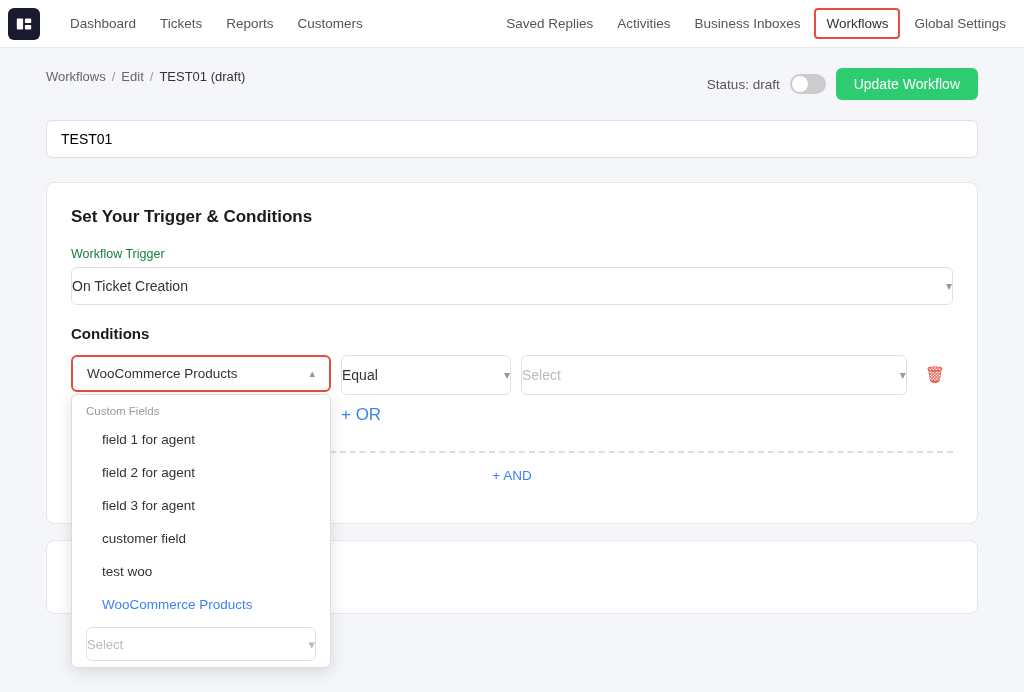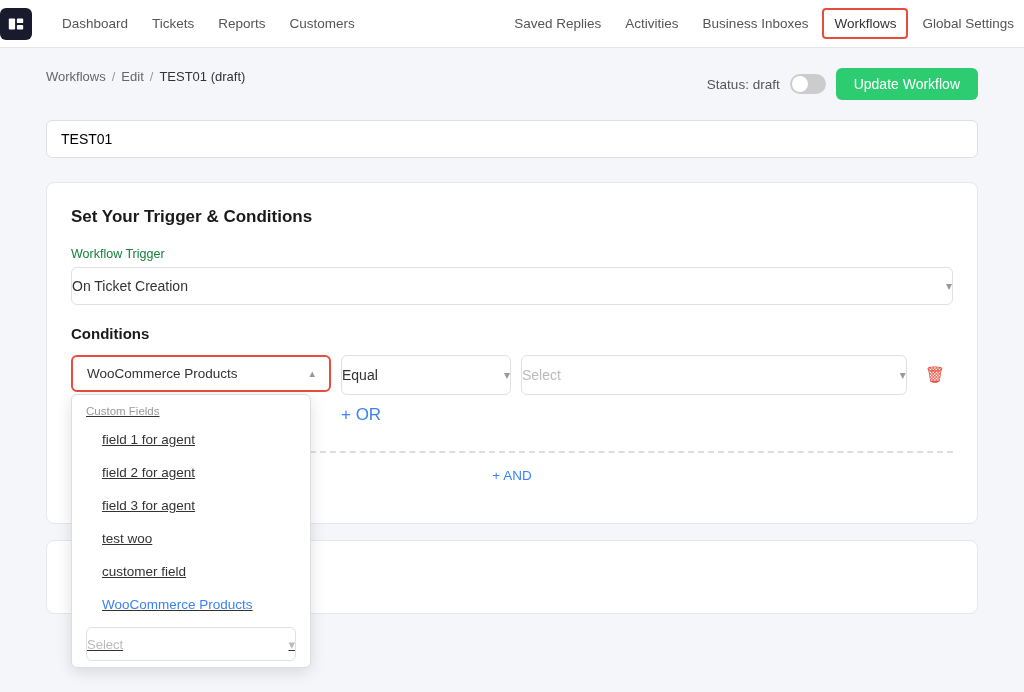--- a/index.html
+++ b/index.html
@@ -4,21 +4,21 @@
   <style>
     * { box-sizing: border-box; margin: 0; padding: 0; }
     body { font-family: -apple-system, BlinkMacSystemFont, 'Segoe UI', sans-serif; background: #f5f6fa; font-size: 14px; color: #333; }
 
     
     .topnav {
       background: #fff;
       border-bottom: 1px solid #e5e7eb;
       display: flex;
       align-items: center;
-      padding: 0 0;
+      padding: 0 8px;
       height: 48px;
       gap: 4px;
     }
     .topnav-logo {
       width: 32px; height: 32px;
       background: #1a1a2e;
       border-radius: 6px;
       display: flex; align-items: center; justify-content: center;
       margin-right: 16px;
       flex-shrink: 0;
@@ -175,28 +175,27 @@
       font-size: 13.5px;
       color: #333;
     }
     .condition-select .chevron { color: #999; font-size: 11px; }
 
     
     .dropdown-menu {
       position: absolute;
       top: calc(100% + 2px);
       left: 0;
-      width: 240px;
+      width: 260px;
       background: #fff;
       border: 1px solid #ddd;
       border-radius: 6px;
       box-shadow: 0 4px 16px rgba(0,0,0,0.12);
       z-index: 100;
       overflow: hidden;
-      text-decoration: underline;
     }
     .dropdown-section-label {
       font-size: 11.5px;
       color: #999;
       padding: 10px 14px 6px;
       font-weight: 500;
       text-transform: none;
     }
     .dropdown-item {
       padding: 9px 30px;
@@ -344,22 +343,22 @@
           <div class="condition-select">
             <span>WooCommerce Products</span>
             <span class="chevron">▴</span>
           </div>
 
           <div class="dropdown-menu">
             <div class="dropdown-section-label">Custom Fields</div>
             <div class="dropdown-item">field 1 for agent</div>
             <div class="dropdown-item">field 2 for agent</div>
             <div class="dropdown-item">field 3 for agent</div>
+            <div class="dropdown-item">customer field</div>
             <div class="dropdown-item">test woo</div>
-            <div class="dropdown-item">customer field</div>
             <div class="dropdown-item active">WooCommerce Products</div>
             <div class="dropdown-item with-select">
               <div class="select-box" style="height:34px; font-size:13px; color:#bbb; border-color:#e0e0e0;">
                 <span>Select</span>
                 <span>▾</span>
               </div>
             </div>
           </div>
         </div>
 

